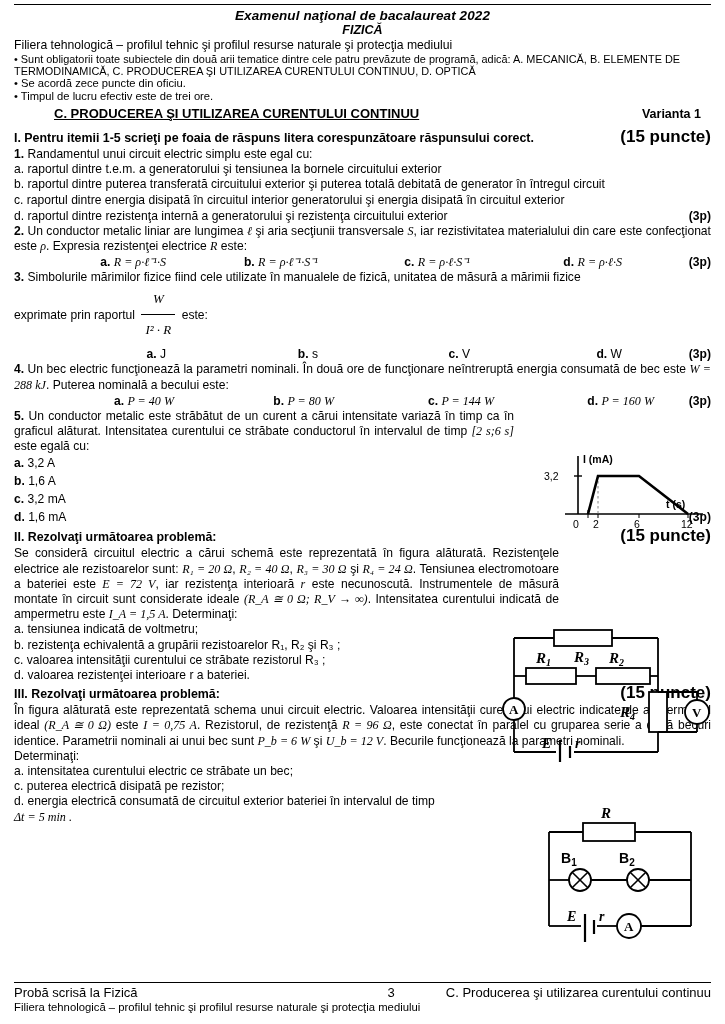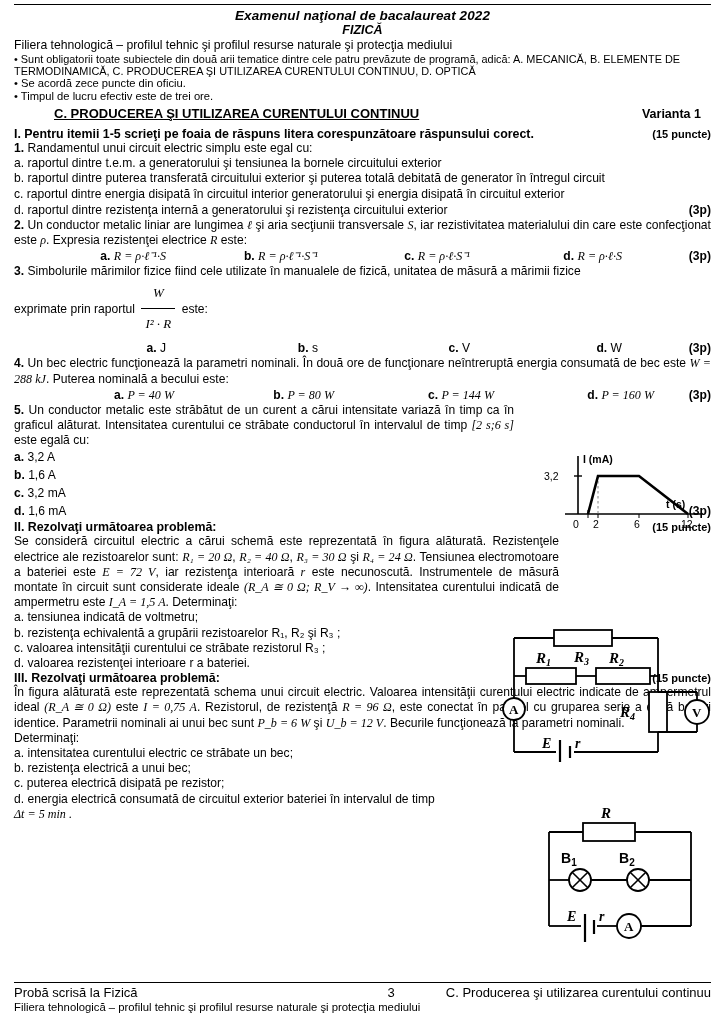--- a/index.html
+++ b/index.html
@@ -82,21 +82,21 @@
     font-size: 12.4px;
     font-weight: bold;
   }
   .row-head {
     display: flex;
     align-items: baseline;
   }
   .row-head .pts {
     margin-left: auto;
     font-weight: bold;
-    font-size: 11px;
+    font-size: 17px;
   }
   .ans-row {
     display: flex;
     font-size: 12.1px;
     line-height: 16px;
   }
   .ans-row .opt { width: 152px; flex: none; text-align: right; }
   .ans-row .opt.w2 { width: 160px; }
   .ans-row .pts { margin-left: auto; font-weight: bold; }
   .mathi { font-style: italic; font-family: "Liberation Serif", serif; }
@@ -381,21 +381,20 @@
       <span class="mathi nb">(R_A ≅ 0 Ω)</span>
       <span>este</span>
       <span class="mathi nb">I = 0,75 A</span><span>. Rezistorul, de rezistenţă</span>
       <span class="mathi nb">R = 96 Ω</span><span>, este conectat în paralel cu gruparea serie a două becuri identice. Parametrii nominali ai unui bec sunt</span>
       <span class="mathi nb">P_b = 6 W</span>
       <span>şi</span>
       <span class="mathi nb">U_b = 12 V</span><span>. Becurile funcţionează la parametri nominali.</span>
     </div>
     <div class="p nojust">Determinaţi:</div>
     <div class="p nojust lefttext-narrow">a. intensitatea curentului electric ce străbate un bec;</div>
-    <div class="p nojust lefttext-narrow">b. rezistenţa electrică a unui bec;</div>
     <div class="p nojust lefttext-narrow">c. puterea electrică disipată pe rezistor;</div>
     <div class="p lefttext-narrow">d. energia electrică consumată de circuitul exterior bateriei în intervalul de timp</div>
     <div class="p nojust">
       <span class="mathi">Δt = 5 min .</span>
     </div>
   </div>
 
   <div class="fig-circuit2">
     <svg viewBox="0 0 180 142" width="180" height="142">
       <g stroke="#000" fill="none" stroke-width="1.8">

